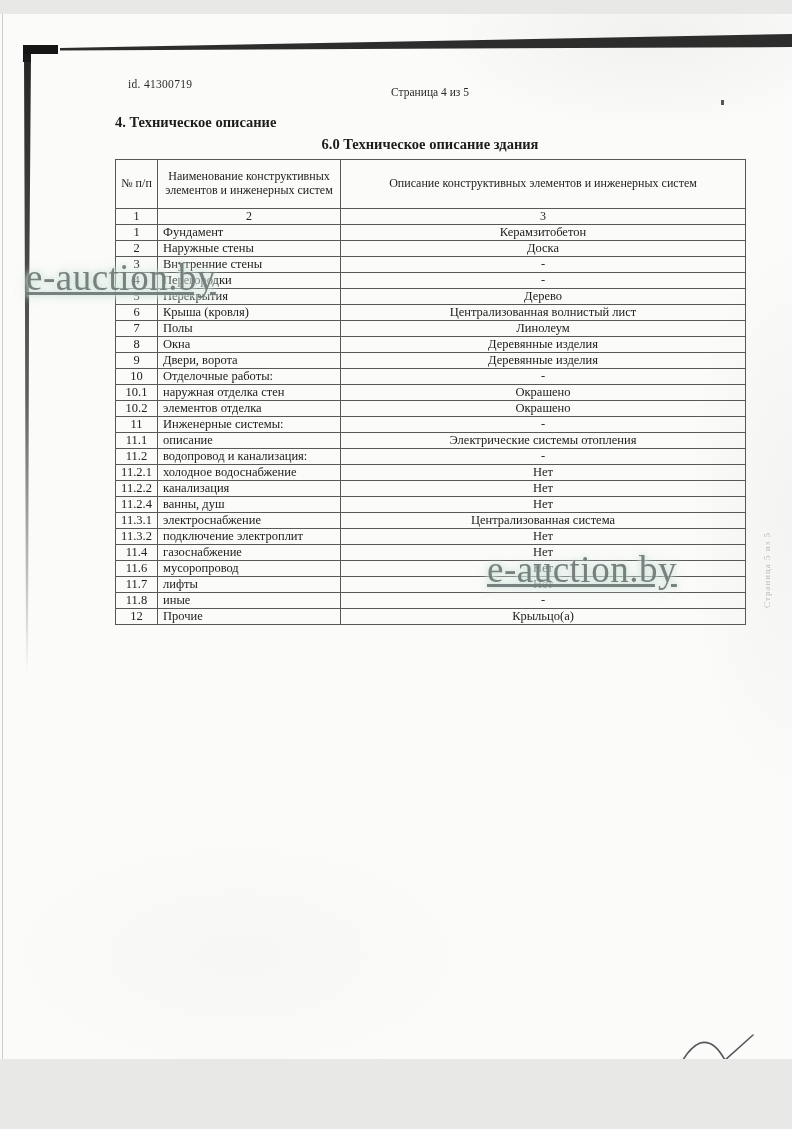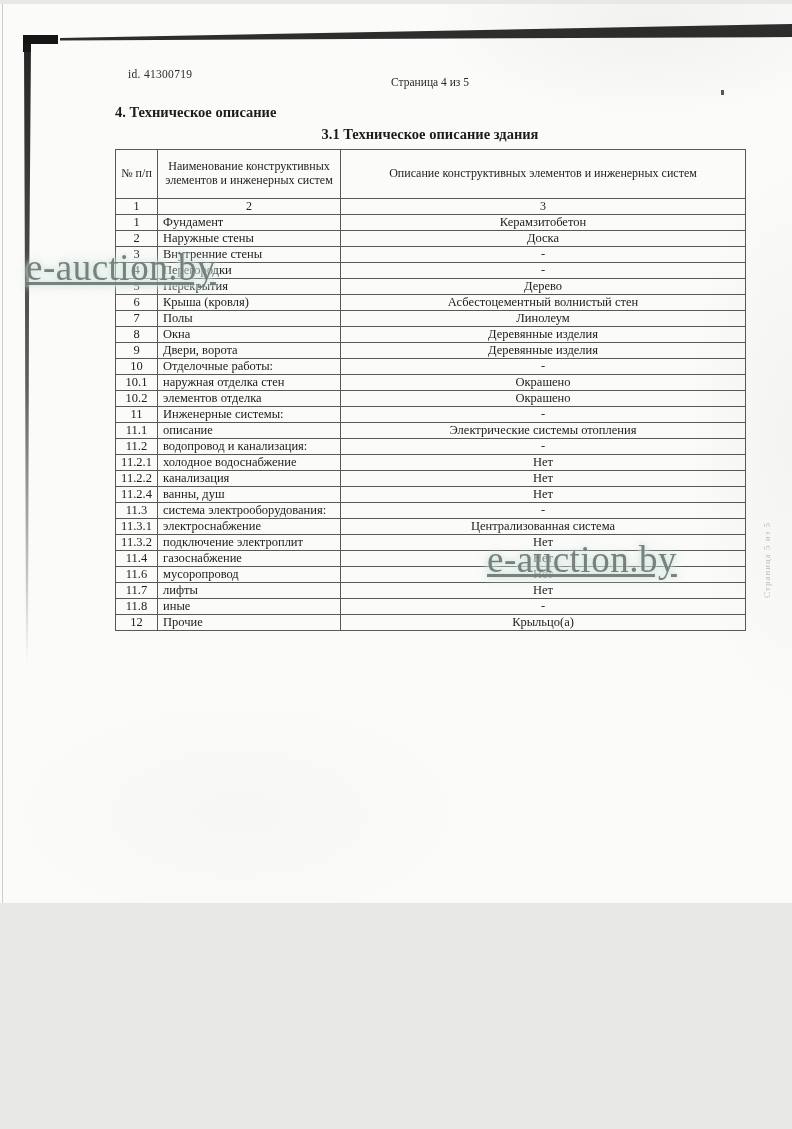--- a/index.html
+++ b/index.html
@@ -1,18 +1,18 @@
 <!DOCTYPE html>
 <html><head>
 <meta charset="utf-8">
 <style>
   html,body { margin:0; padding:0; }
   body { background:#e8e8e6; font-family:"Liberation Serif","DejaVu Serif",serif; }
   .page {
-    position:relative; width:792px; height:899px; margin:4px auto;
+    position:relative; width:792px; height:1045px; margin:14px auto;
     background:
       radial-gradient(ellipse 320px 140px at 82% 2%, rgba(60,60,60,0.05), transparent 70%),
       radial-gradient(ellipse 160px 420px at 100% 48%, rgba(60,60,60,0.04), transparent 70%),
       radial-gradient(ellipse 400px 200px at 30% 90%, rgba(60,60,60,0.02), transparent 70%),
       #fbfbf9;
     overflow:hidden; color:#1f1f1f;
   }
   
   .artifacts { position:absolute; left:0; top:0; z-index:6; pointer-events:none; }
   .edge-line { position:absolute; left:2px; top:0; width:1px; height:1129px;
@@ -77,21 +77,21 @@
     <polygon points="23,31 58,31 58,40 31,40 31,48 23,48" fill="#151515"></polygon>
 
     <polygon points="24,40 31,40 29,300 28,660 26,660 25,300" fill="url(#fadeDown)"></polygon>
 
     <rect x="721" y="86" width="3" height="5" fill="#3a3a3a" opacity="0.85"></rect>
   </svg>
 
   <div class="doc-id">id. 41300719</div>
   <div class="page-indicator">Страница 4 из 5</div>
   <div class="title">4. Техническое описание</div>
-  <div class="subtitle">3.1 Техническое описание здания</div>
+  <div class="subtitle">6.0 Техническое описание здания</div>
 
   <div class="tbl-wrap">
     <table>
       <colgroup>
         <col style="width:42px">
           <col style="width:183px">
           <col style="width:405px">
       </colgroup>
       <thead>
         <tr>
@@ -127,21 +127,21 @@
             <td>-</td>
           </tr>
           <tr>
             <td>5</td>
             <td>Перекрытия</td>
             <td>Дерево</td>
           </tr>
           <tr>
             <td>6</td>
             <td>Крыша (кровля)</td>
-            <td>Асбестоцементный волнистый стен</td>
+            <td>Централизованная волнистый лист</td>
           </tr>
           <tr>
             <td>7</td>
             <td>Полы</td>
             <td>Линолеум</td>
           </tr>
           <tr>
             <td>8</td>
             <td>Окна</td>
             <td>Деревянные изделия</td>
@@ -188,25 +188,20 @@
           </tr>
           <tr>
             <td>11.2.2</td>
             <td>канализация</td>
             <td>Нет</td>
           </tr>
           <tr>
             <td>11.2.4</td>
             <td>ванны, душ</td>
             <td>Нет</td>
-          </tr>
-          <tr>
-            <td>11.3</td>
-            <td>система электрооборудования:</td>
-            <td>-</td>
           </tr>
           <tr>
             <td>11.3.1</td>
             <td>электроснабжение</td>
             <td>Централизованная система</td>
           </tr>
           <tr>
             <td>11.3.2</td>
             <td>подключение электроплит</td>
             <td>Нет</td>

